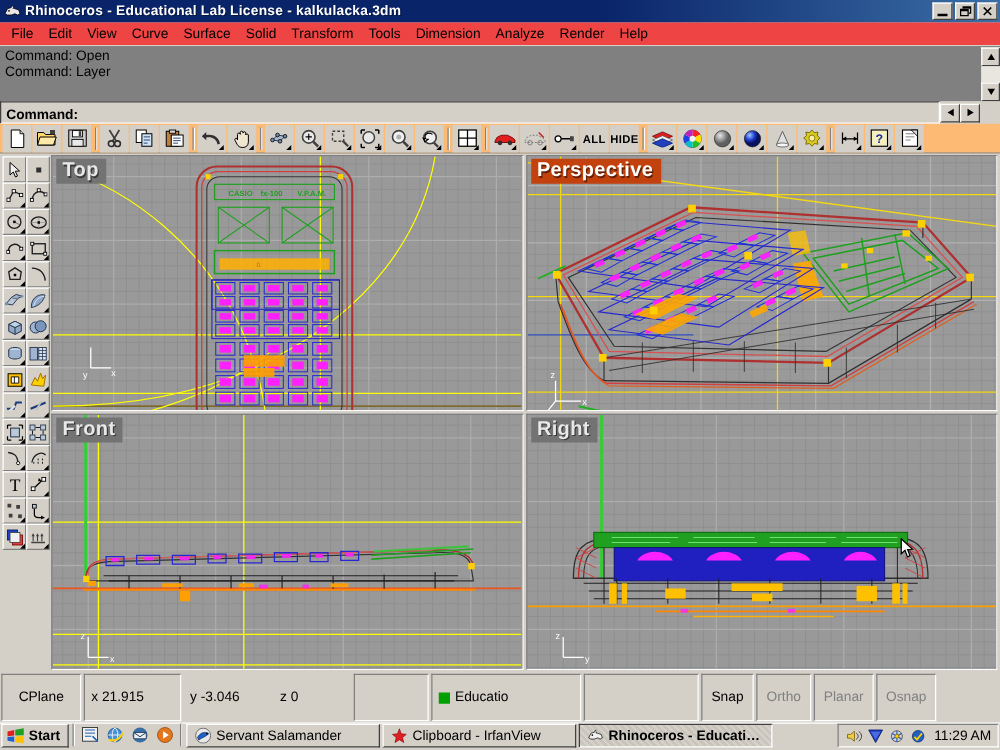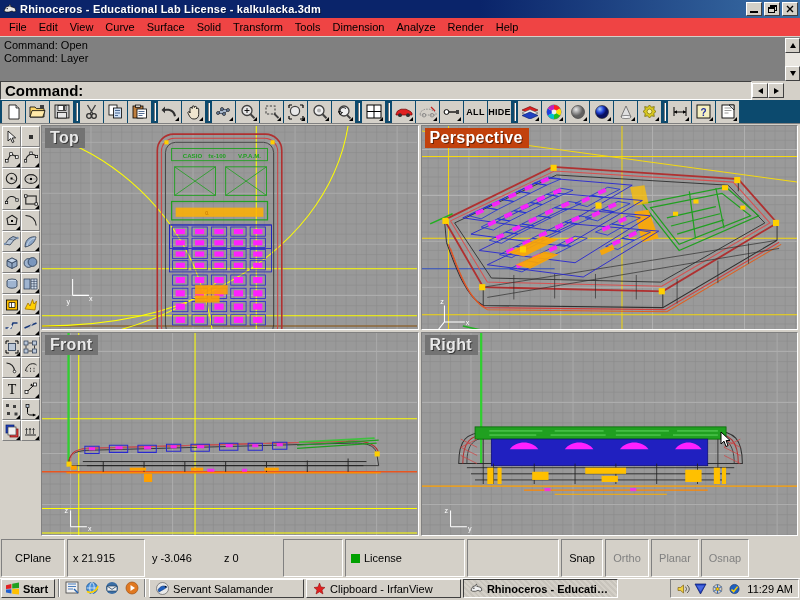--- a/index.html
+++ b/index.html
@@ -73,28 +73,28 @@
 
   
   .cmdprompt {
     flex: 0 0 18px; display: flex; align-items: stretch;
     background: #d4d0c8;
   }
   .cmdprompt .field {
     flex: 1 1 auto; background: #d4d0c8; border-top: 1px solid #404040;
     border-left: 1px solid #404040; border-bottom:1px solid #fff; border-right:1px solid #fff;
     display: flex; align-items: flex-end; padding-left: 4px;
-    font-weight: bold; font-size: 15px;
+    font-weight: bold; font-size: 11px;
   }
   .hscroll { flex:0 0 48px; display:flex; align-items:center; }
   .hscroll .sb-btn { width:16px; height:15px; }
 
   
   .toolbar {
-    flex: 0 0 24px; background: #0c4a6e; display: flex; align-items: center;
+    flex: 0 0 24px; background: #fdba74; display: flex; align-items: center;
     padding-left: 2px; gap: 0px;
     border-bottom: 1px solid #808080;
   }
   .tbtn {
     width: 23px; height: 22px; margin-right: 1px;
     background: #d4d0c8; border: 1px solid transparent;
     display: flex; align-items: center; justify-content: center;
     position: relative; cursor: default; flex: 0 0 23px;
   }
   .tbtn.flyout::after {
@@ -1248,21 +1248,21 @@
   </div>
 
   <div class="statusbar">
     <div class="stcell" style="flex:0 0 64px; justify-content:center;">CPlane</div>
     <div class="stcell" style="flex:0 0 78px;">x 21.915</div>
     <div class="stcell" style="flex:0 0 70px; border:none;">y -3.046</div>
     <div class="stcell" style="flex:0 0 62px; border:none;">z 0</div>
     <div class="stcell" style="flex:0 0 60px;"></div>
     <div class="stcell" style="flex:0 0 120px;">
       <span class="sw" style="background:#00a000;"></span>
-      <span>License</span>
+      <span>Educatio</span>
     </div>
     <div class="stcell" style="flex:0 0 92px;"></div>
     <div class="stcell" style="flex:0 0 42px; justify-content:center;">Snap</div>
     <div class="stcell dim" style="flex:0 0 44px; justify-content:center;">Ortho</div>
     <div class="stcell dim" style="flex:0 0 48px; justify-content:center;">Planar</div>
     <div class="stcell dim" style="flex:0 0 48px; justify-content:center;">Osnap</div>
     <div style="flex:1 1 auto;"></div>
   </div>
 
   <div class="taskbar">

